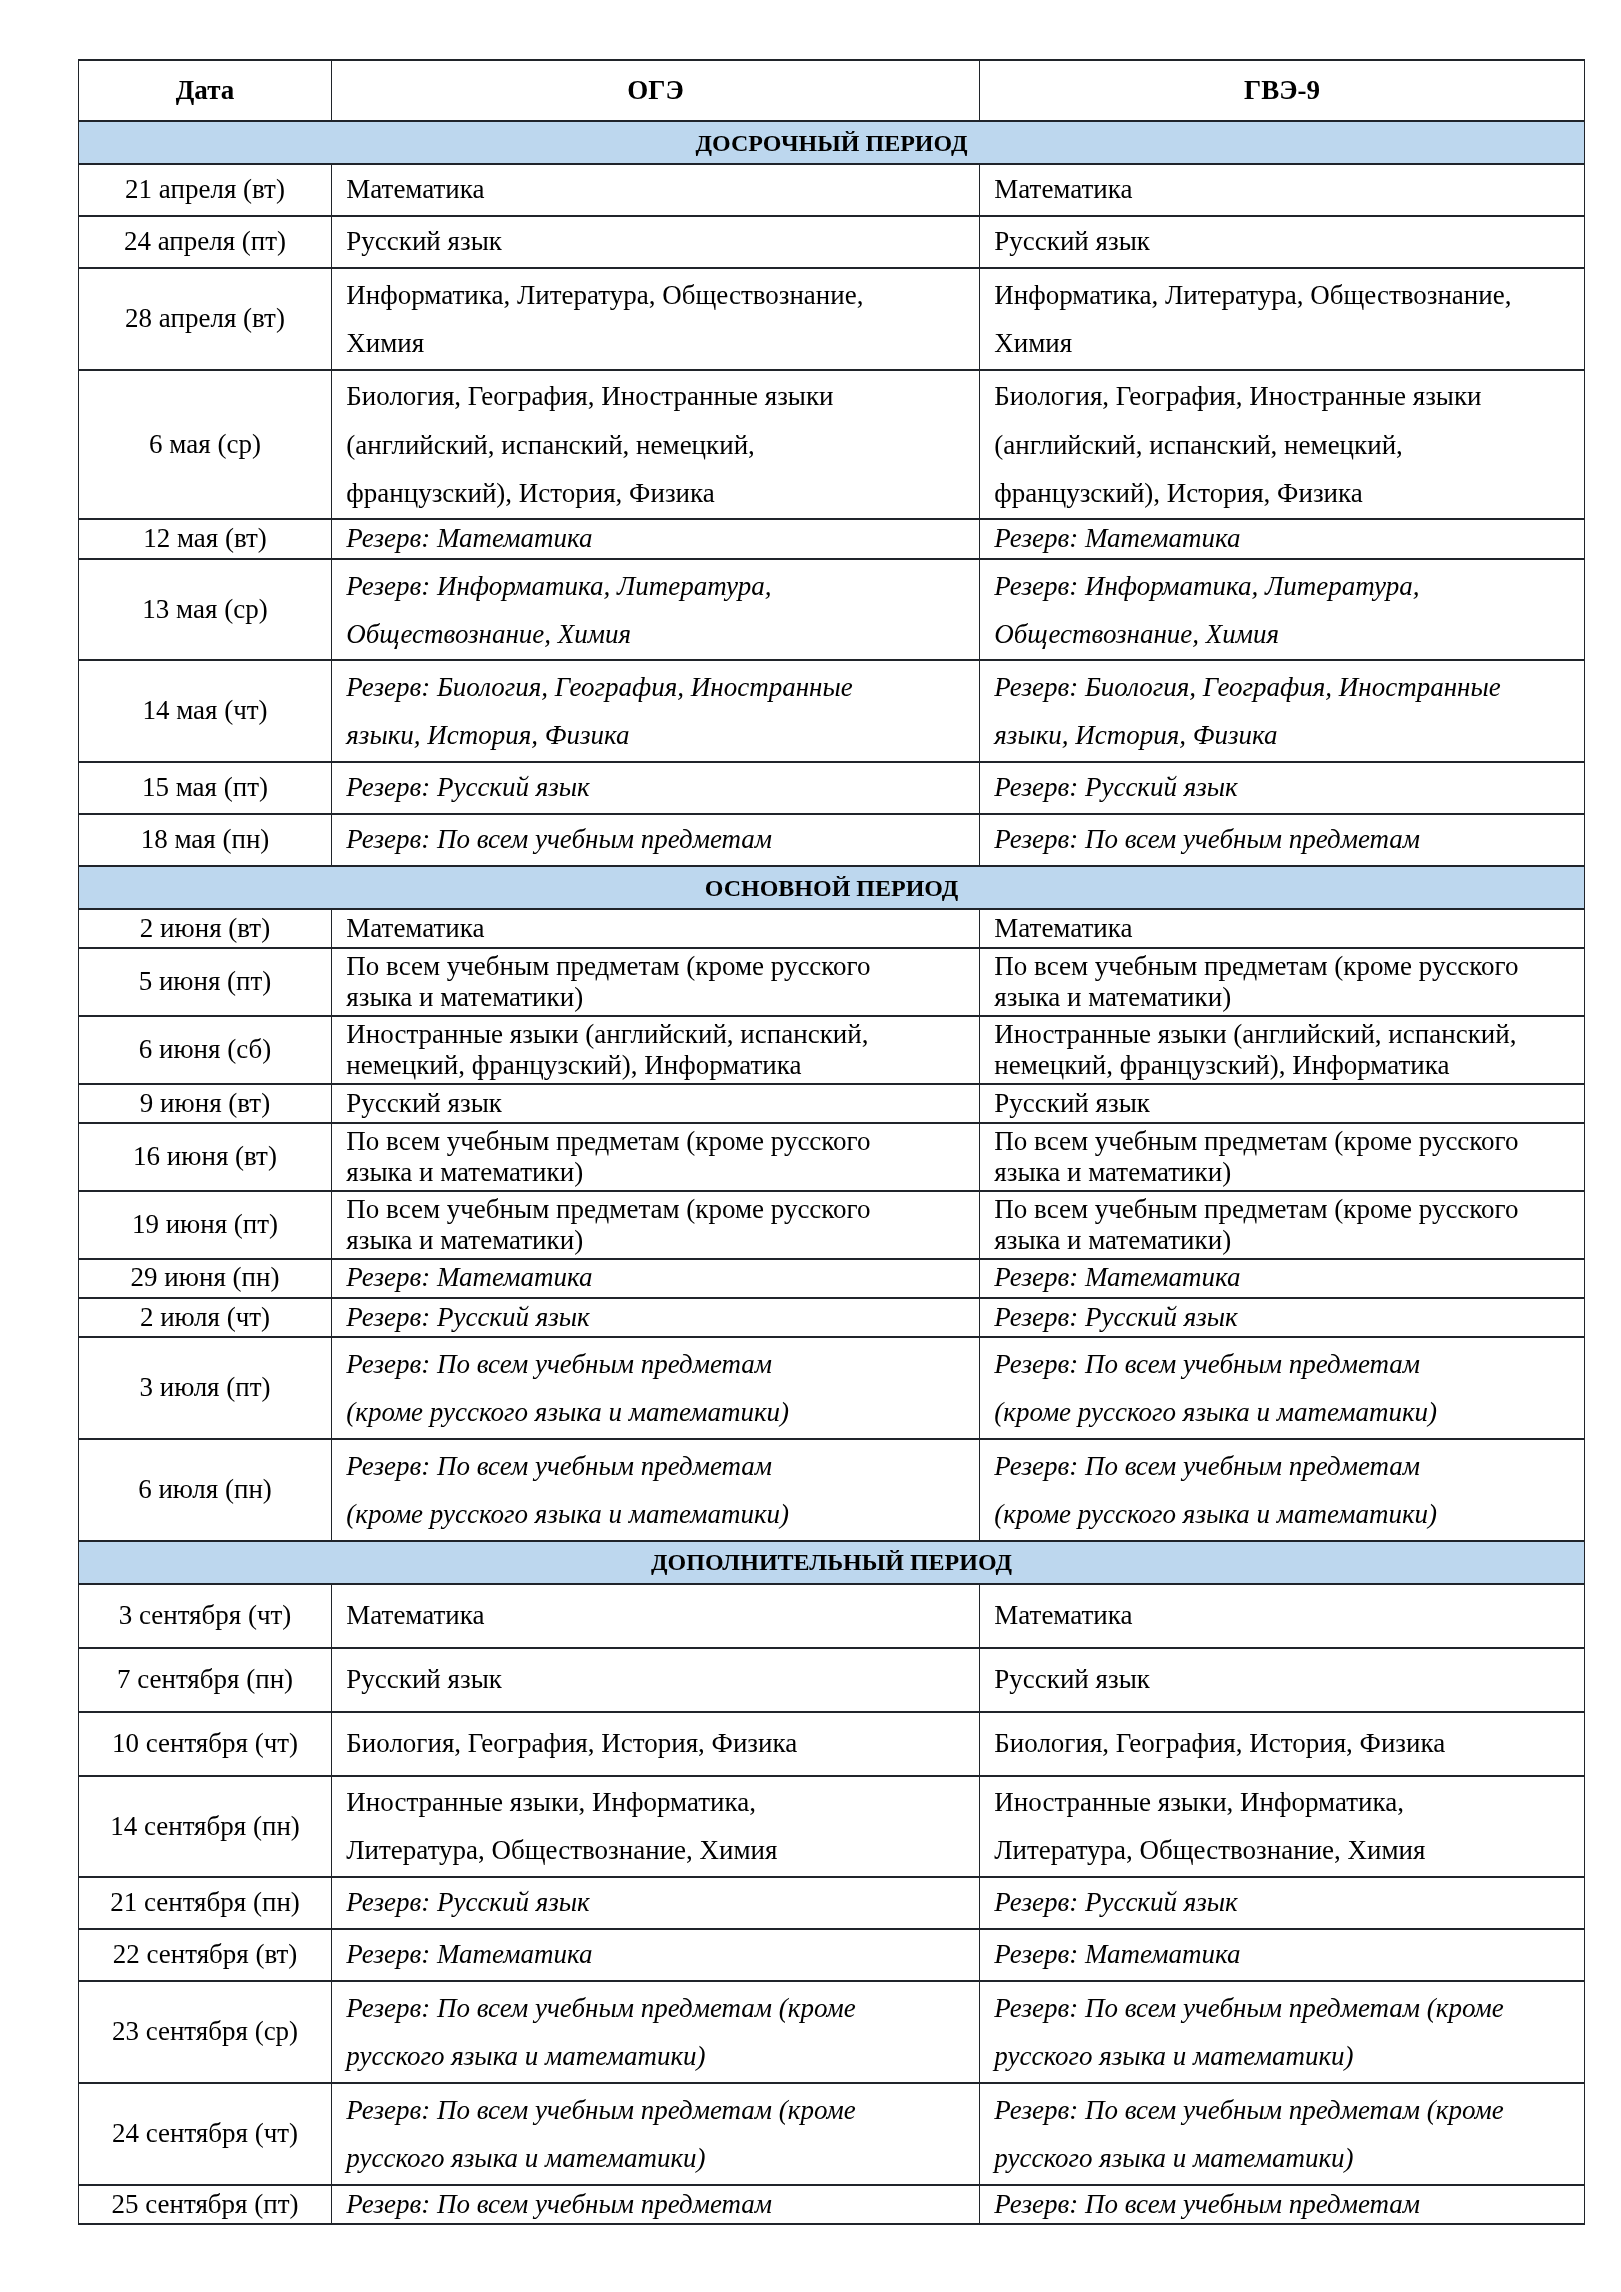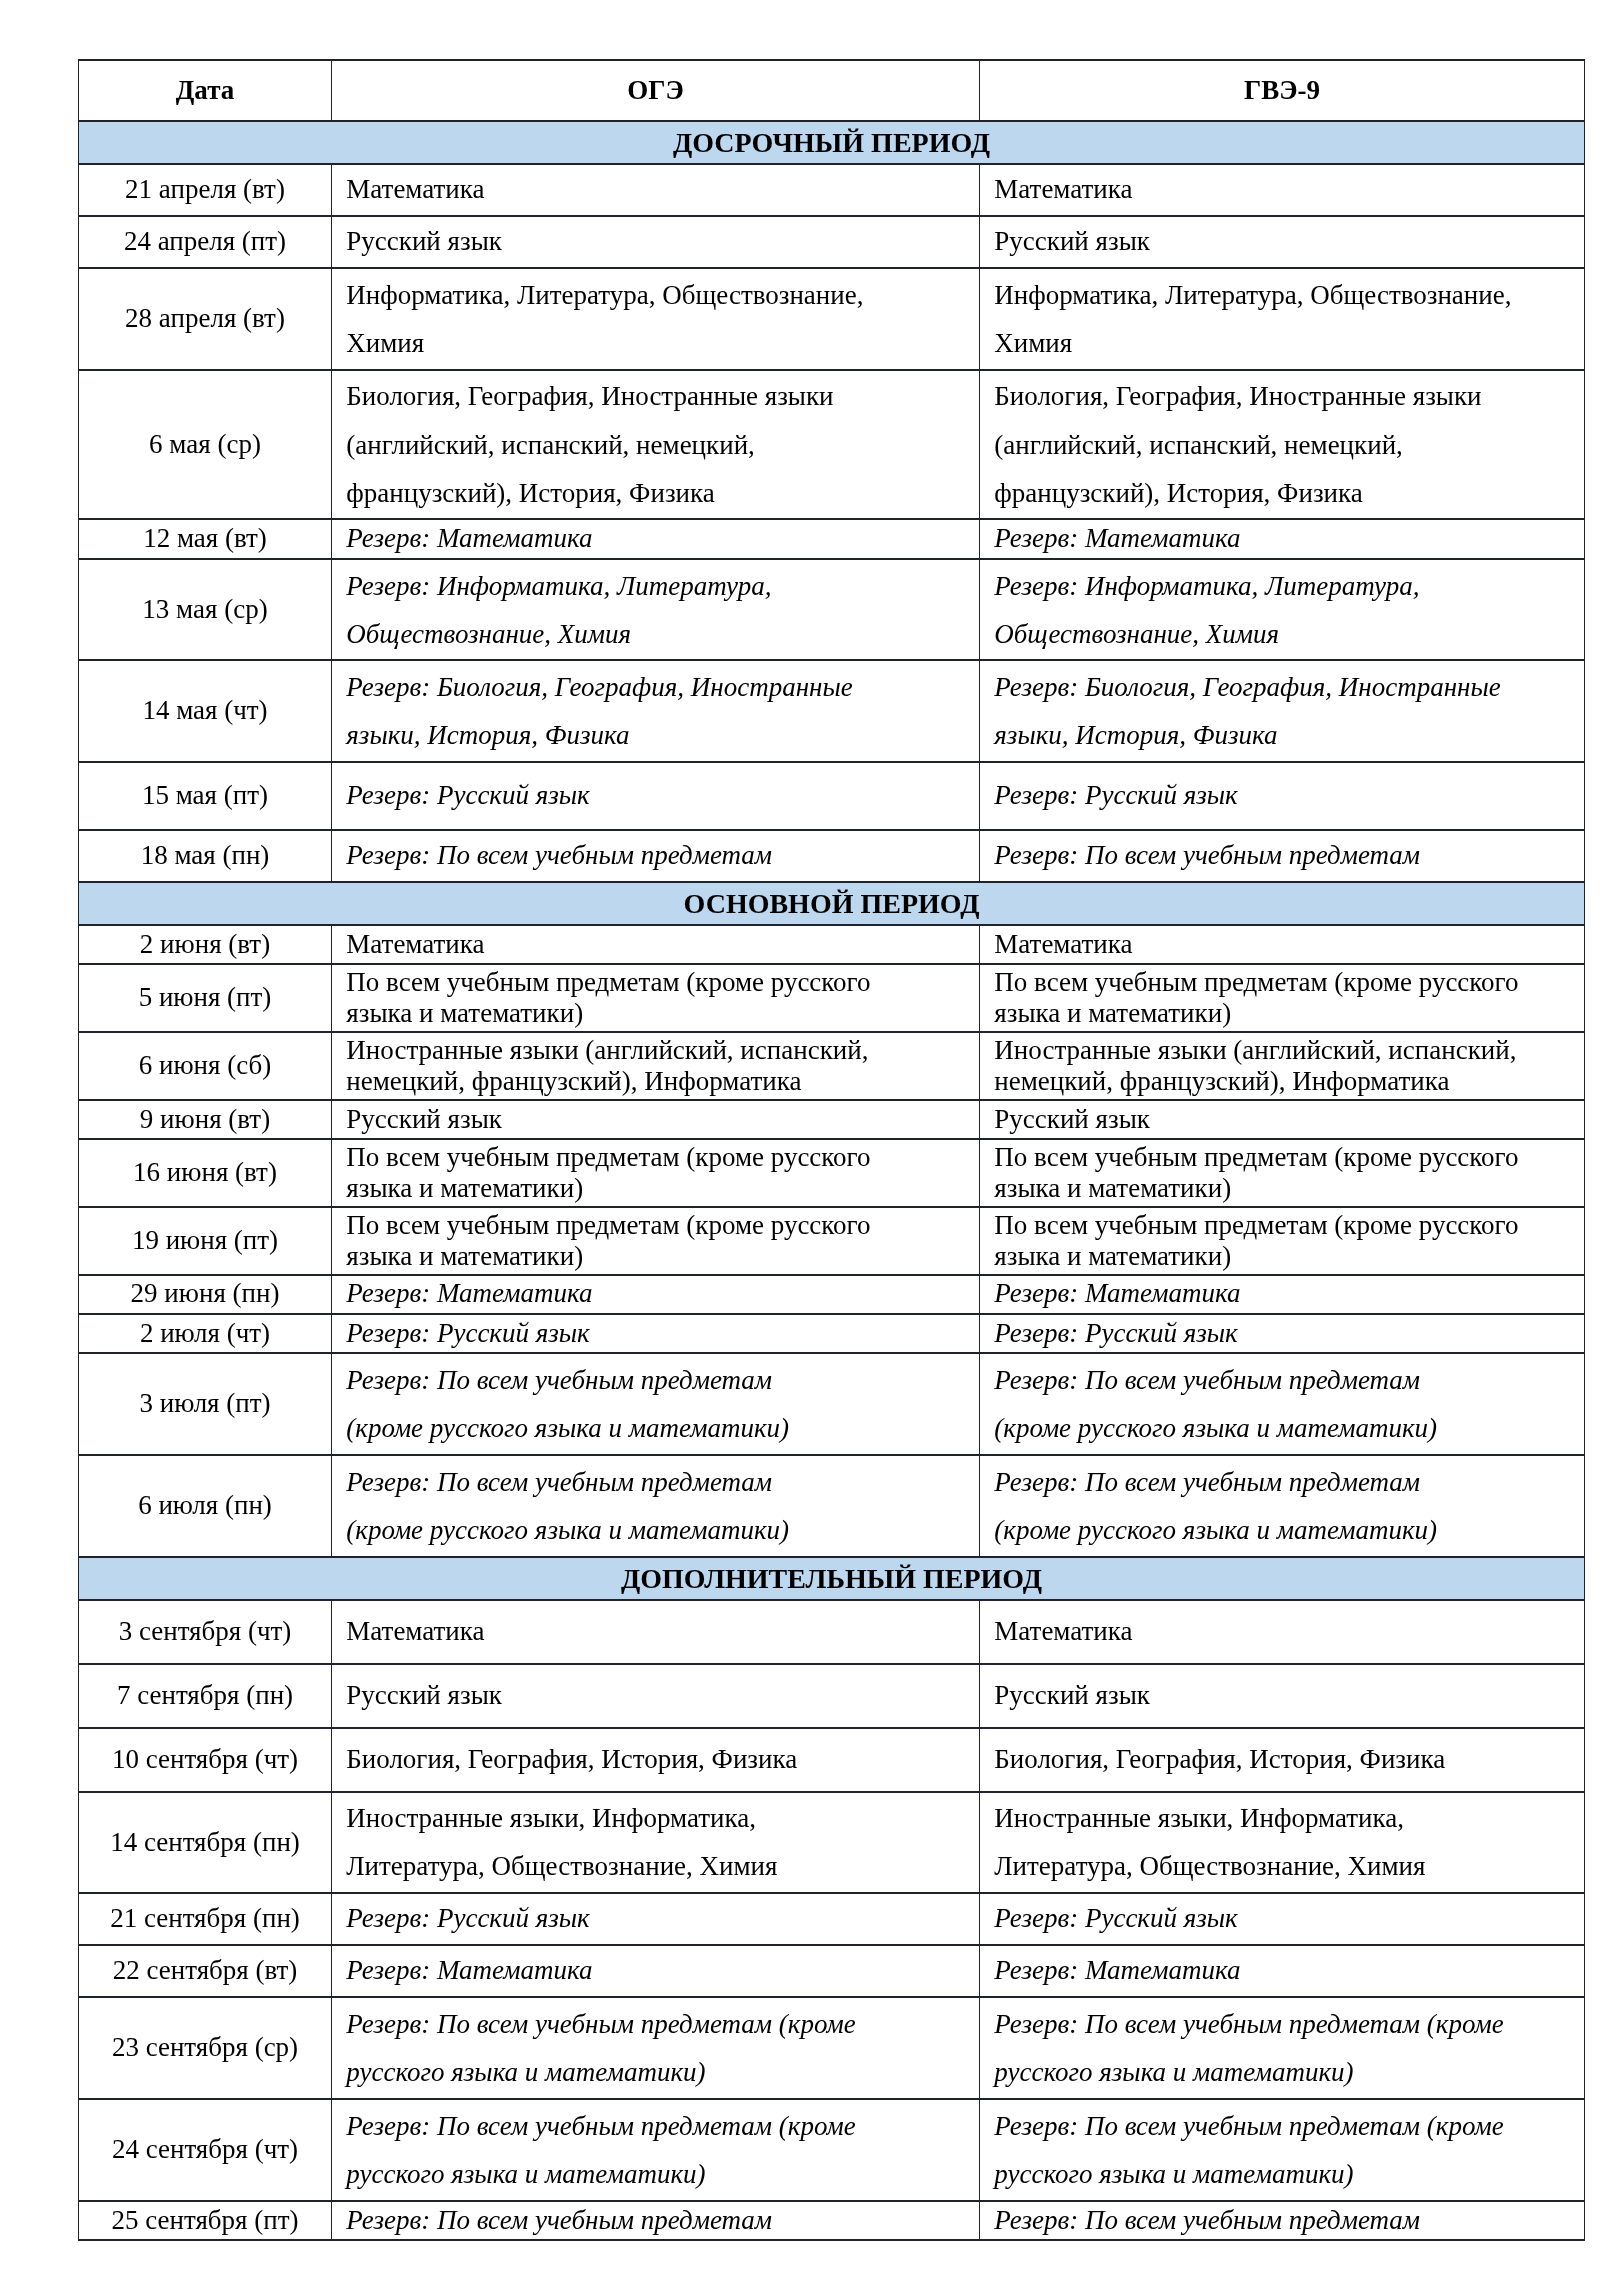--- a/index.html
+++ b/index.html
@@ -43,21 +43,21 @@
   tr.head-row { height: 61px; }
   tr.head-row th {
     text-align: center;
     font-weight: 700;
   }
   tr.band-row { height: 43px; }
   td.band {
     background: var(--band, #BDD7EE);
     text-align: center;
     font-weight: 700;
-    font-size: 28px;
+    font-size: 24px;
     padding: 0 9px;
   }
   td.date {
     text-align: center;
     padding: 1.8px 5.4px;
   }
   td.subj {
     text-align: left;
     padding-left: 14.3px;
     padding-right: 10.7px;
@@ -126,21 +126,21 @@
     <td class="subj it">Резерв: Информатика, Литература,
 Обществознание, Химия</td>
   </tr>
         <tr class="data-row lh-wide" style="height: 100px;">
     <td class="date">14 мая (чт)</td>
     <td class="subj it">Резерв: Биология, География, Иностранные
 языки, История, Физика</td>
     <td class="subj it">Резерв: Биология, География, Иностранные
 языки, История, Физика</td>
   </tr>
-        <tr class="data-row" style="height: 68px;">
+        <tr class="data-row" style="height: 52px;">
     <td class="date">15 мая (пт)</td>
     <td class="subj it">Резерв: Русский язык</td>
     <td class="subj it">Резерв: Русский язык</td>
   </tr>
         <tr class="data-row" style="height: 52px;">
     <td class="date">18 мая (пн)</td>
     <td class="subj it">Резерв: По всем учебным предметам</td>
     <td class="subj it">Резерв: По всем учебным предметам</td>
   </tr>
         <tr class="band-row">

